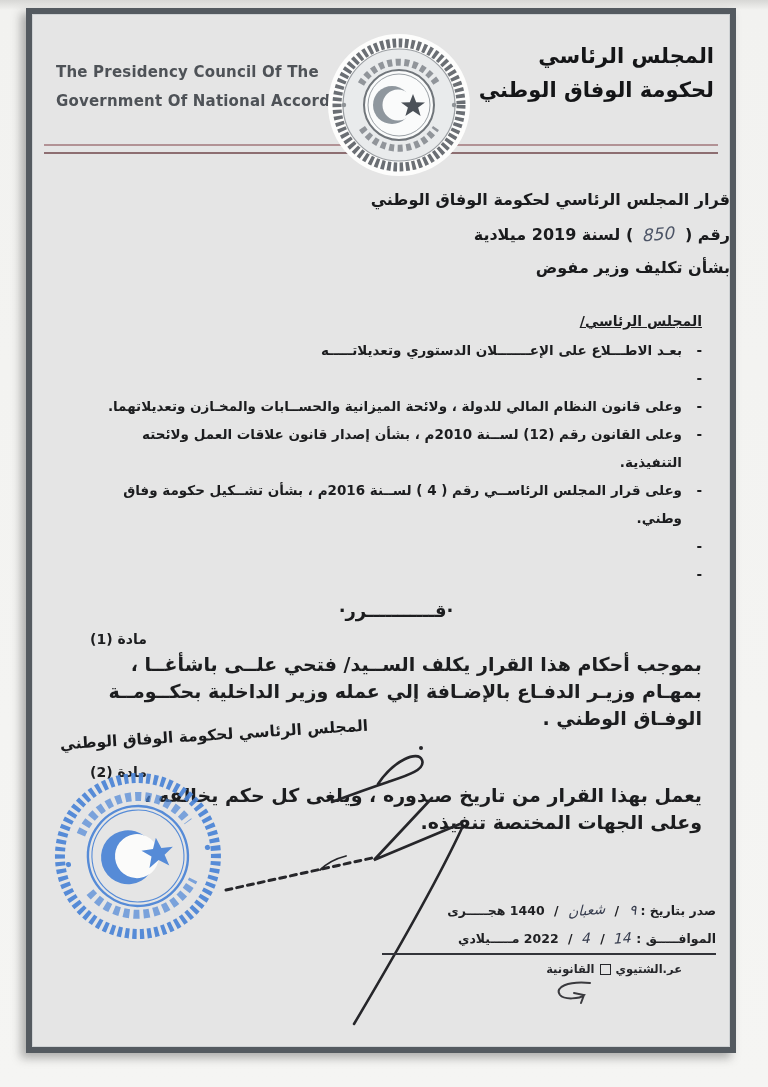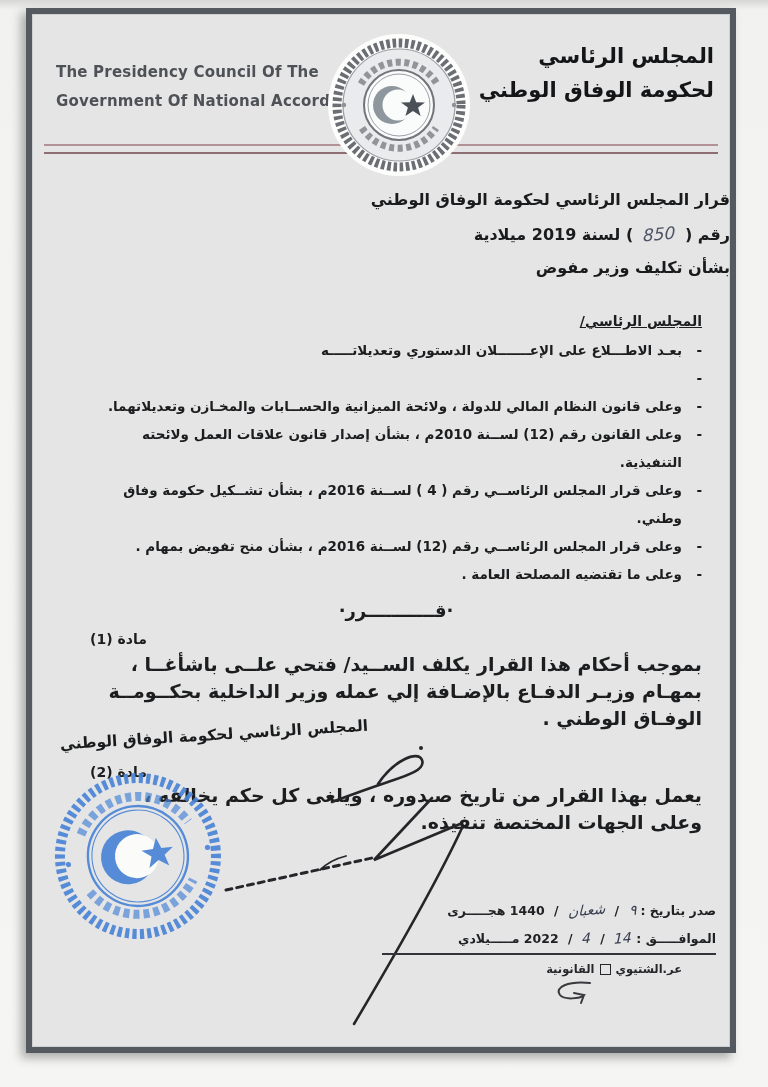--- a/index.html
+++ b/index.html
@@ -135,25 +135,23 @@
     <div class="recital">
       <span class="marker">-</span>
       <span>وعلى القانون رقم (12) لســنة 2010م ، بشأن إصدار قانون علاقات العمل ولائحته التنفيذية.</span>
     </div>
     <div class="recital">
       <span class="marker">-</span>
       <span>وعلى قرار المجلس الرئاســي رقم ( 4 ) لســنة 2016م ، بشأن تشــكيل حكومة وفاق وطني.</span>
     </div>
     <div class="recital">
       <span class="marker">-</span>
-      <span>وعلى قرار المجلس الرئاســي رقم (12) لســنة 2016م ، بشأن منح تفويض بمهام .</span>
-    </div>
-    <div class="recital">
-      <span class="marker">-</span>
-      <span>وعلى ما تقتضيه المصلحة العامة .</span>
+    </div>
+    <div class="recital">
+      <span class="marker">-</span>
     </div>
 
     <div class="decision-word">·قـــــــــــرر·</div>
 
     <div class="article-head">مادة (1)</div>
     <div class="article-text">بموجب أحكام هذا القرار يكلف الســيد/ فتحي علــى باشأغــا ، بمهـام وزيـر الدفـاع بالإضـافة إلي عمله وزير الداخلية بحكــومــة الوفـاق الوطني .</div>
 
     <div class="spacer-a2"></div>
     <div class="article-head">مادة (2)</div>
     <div class="article-text second">يعمل بهذا القرار من تاريخ صـدوره ، ويلغى كل حكم يخالفه ، وعلى الجهات المختصة تنفيذه.</div>

